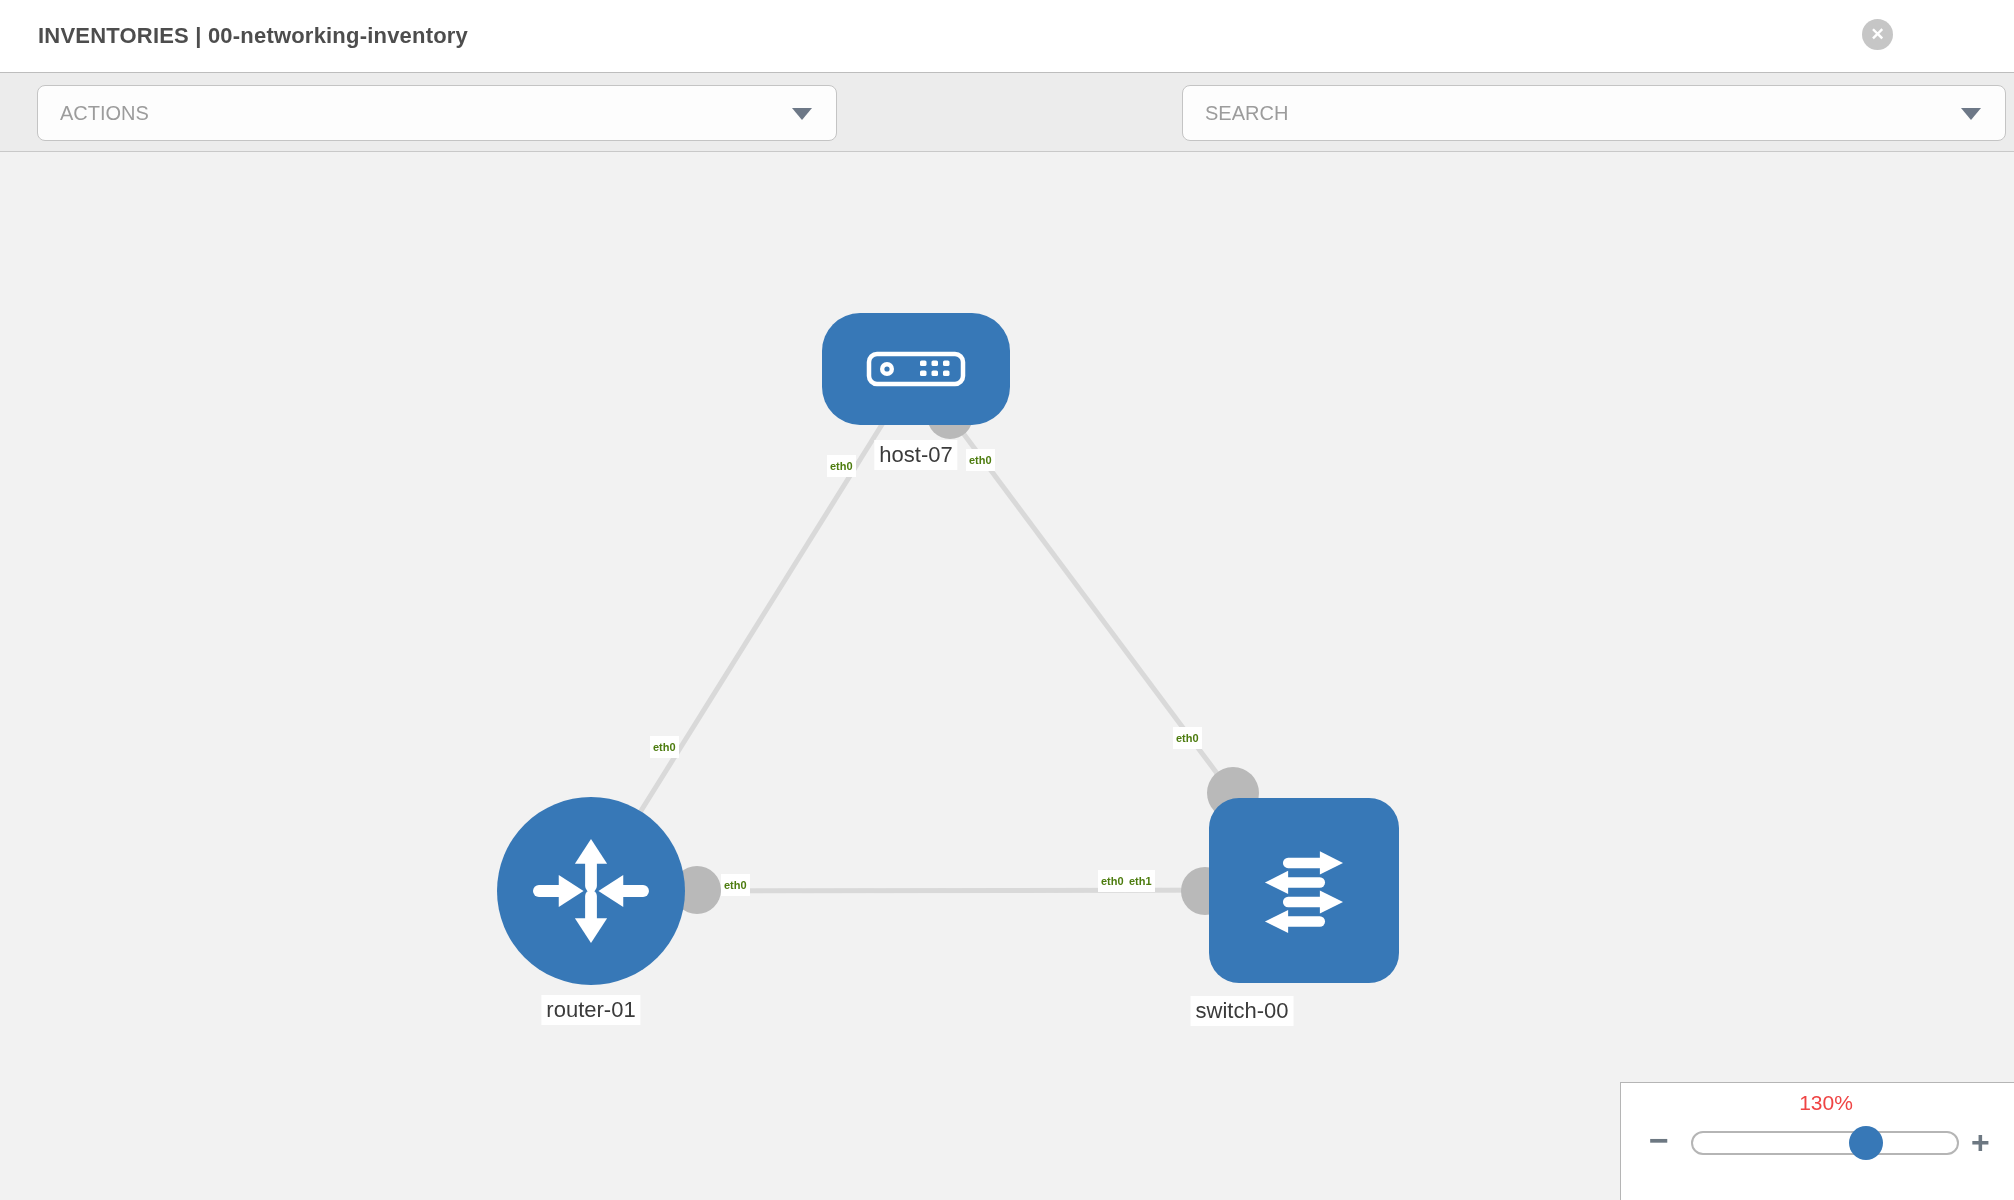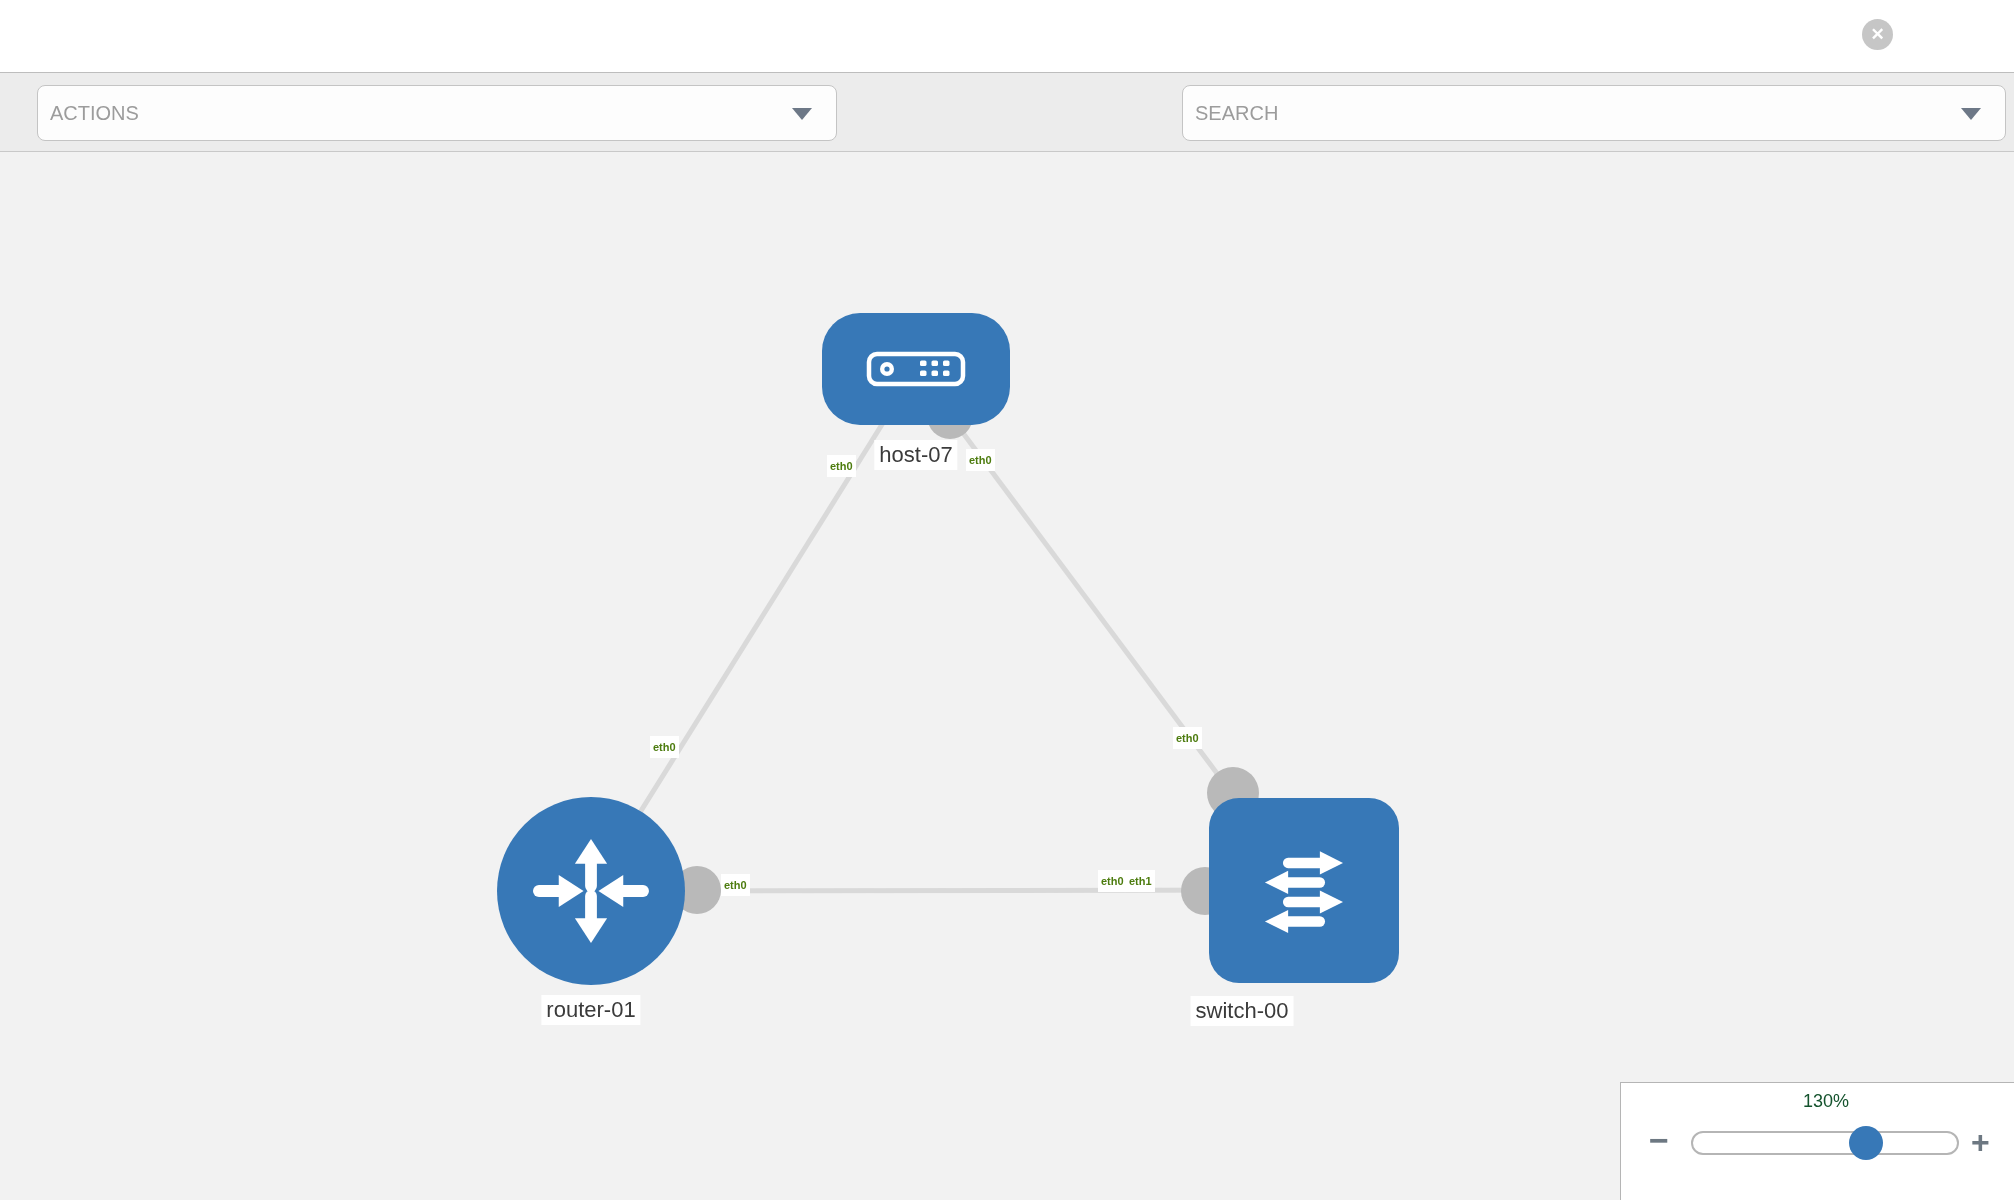--- a/index.html
+++ b/index.html
@@ -12,21 +12,21 @@
   .header{position:absolute;top:0;left:0;right:0;height:72px;background:#ffffff;}
   .page-title{position:absolute;left:38px;top:50%;transform:translateY(-50%);
     font-size:22px;font-weight:bold;color:#4d4d4d;letter-spacing:.2px;white-space:nowrap;}
   .close-btn{position:absolute;left:1862px;top:19px;width:31px;height:31px;border-radius:50%;
     background:#c6c6c6;display:flex;align-items:center;justify-content:center;cursor:pointer;}
   .close-btn span{color:#ffffff;font-size:17px;font-weight:bold;line-height:1;}
   
   .toolbar{position:absolute;top:72px;left:0;right:0;height:80px;background:#ececec;
     border-top:1px solid #bdbdbd;border-bottom:1px solid #c9c9c9;box-sizing:border-box;}
   .select{position:absolute;top:12px;height:56px;background:#fdfdfd;border:1px solid #c4c4c4;
-    border-radius:8px;box-sizing:border-box;display:flex;align-items:center;padding-left:12px;
+    border-radius:8px;box-sizing:border-box;display:flex;align-items:center;padding-left:22px;
     font-size:20px;color:#9c9c9c;cursor:pointer;}
   .select .caret{position:absolute;right:24px;top:50%;margin-top:-5px;width:0;height:0;
     border-left:10px solid transparent;border-right:10px solid transparent;border-top:12px solid #6d7887;}
   .select.actions{left:37px;width:800px;}
   .select.search{left:1182px;width:824px;}
   .tool-icon{position:absolute;top:95px;width:38px;height:38px;cursor:pointer;}
   .tool-icon.wrench{left:1047px;}
   .tool-icon.key{left:1115px;}
   
   .canvas{position:absolute;top:152px;left:0;width:2014px;height:1048px;background:#f2f2f2;overflow:hidden;}
@@ -37,32 +37,33 @@
   .node.switch{left:1209px;top:646px;width:190px;height:185px;border-radius:30px;}
   .node-label{position:absolute;transform:translateX(-50%);background:#ffffff;color:#3b3b3b;
     font-size:22px;line-height:30px;padding:0 5px;white-space:nowrap;z-index:2;}
   .chip{position:absolute;background:#ffffff;color:#4d7c0f;font-size:11px;line-height:22px;
     padding:0 3px;white-space:nowrap;z-index:2;font-weight:bold;}
   .chip.front{z-index:3;}
   
   .zoom-panel{position:absolute;left:1620px;top:930px;width:420px;height:200px;background:#ffffff;
     border:1px solid #b5b5b5;z-index:4;}
   .zoom-value{position:absolute;left:205px;top:8px;transform:translateX(-50%);
-    font-size:18px;color:#14532d;}
+    font-size:21px;color:#ef4444;}
   .zoom-minus{position:absolute;left:28px;top:40px;font-size:34px;font-weight:900;color:#6d7882;cursor:pointer;line-height:34px;}
   .zoom-plus{position:absolute;left:350px;top:42px;font-size:32px;font-weight:900;color:#6d7882;cursor:pointer;line-height:34px;}
   .zoom-track{position:absolute;left:70px;top:48px;width:268px;height:24px;background:#ffffff;
     border:2px solid #b5b5b5;border-radius:13px;box-sizing:border-box;cursor:pointer;}
   .zoom-thumb{position:absolute;left:156px;top:-7px;width:34px;height:34px;border-radius:50%;
     background:#3778b7;cursor:grab;}
 </style>
 </head>
 <body>
 
 <div class="header">
+  <div class="page-title">INVENTORIES | 00-networking-inventory</div>
   <div class="close-btn">
     <span>✕</span>
   </div>
 </div>
 
 <div class="toolbar">
   <div class="select actions">
     <span>ACTIONS</span>
     <span class="caret"></span>
   </div>

